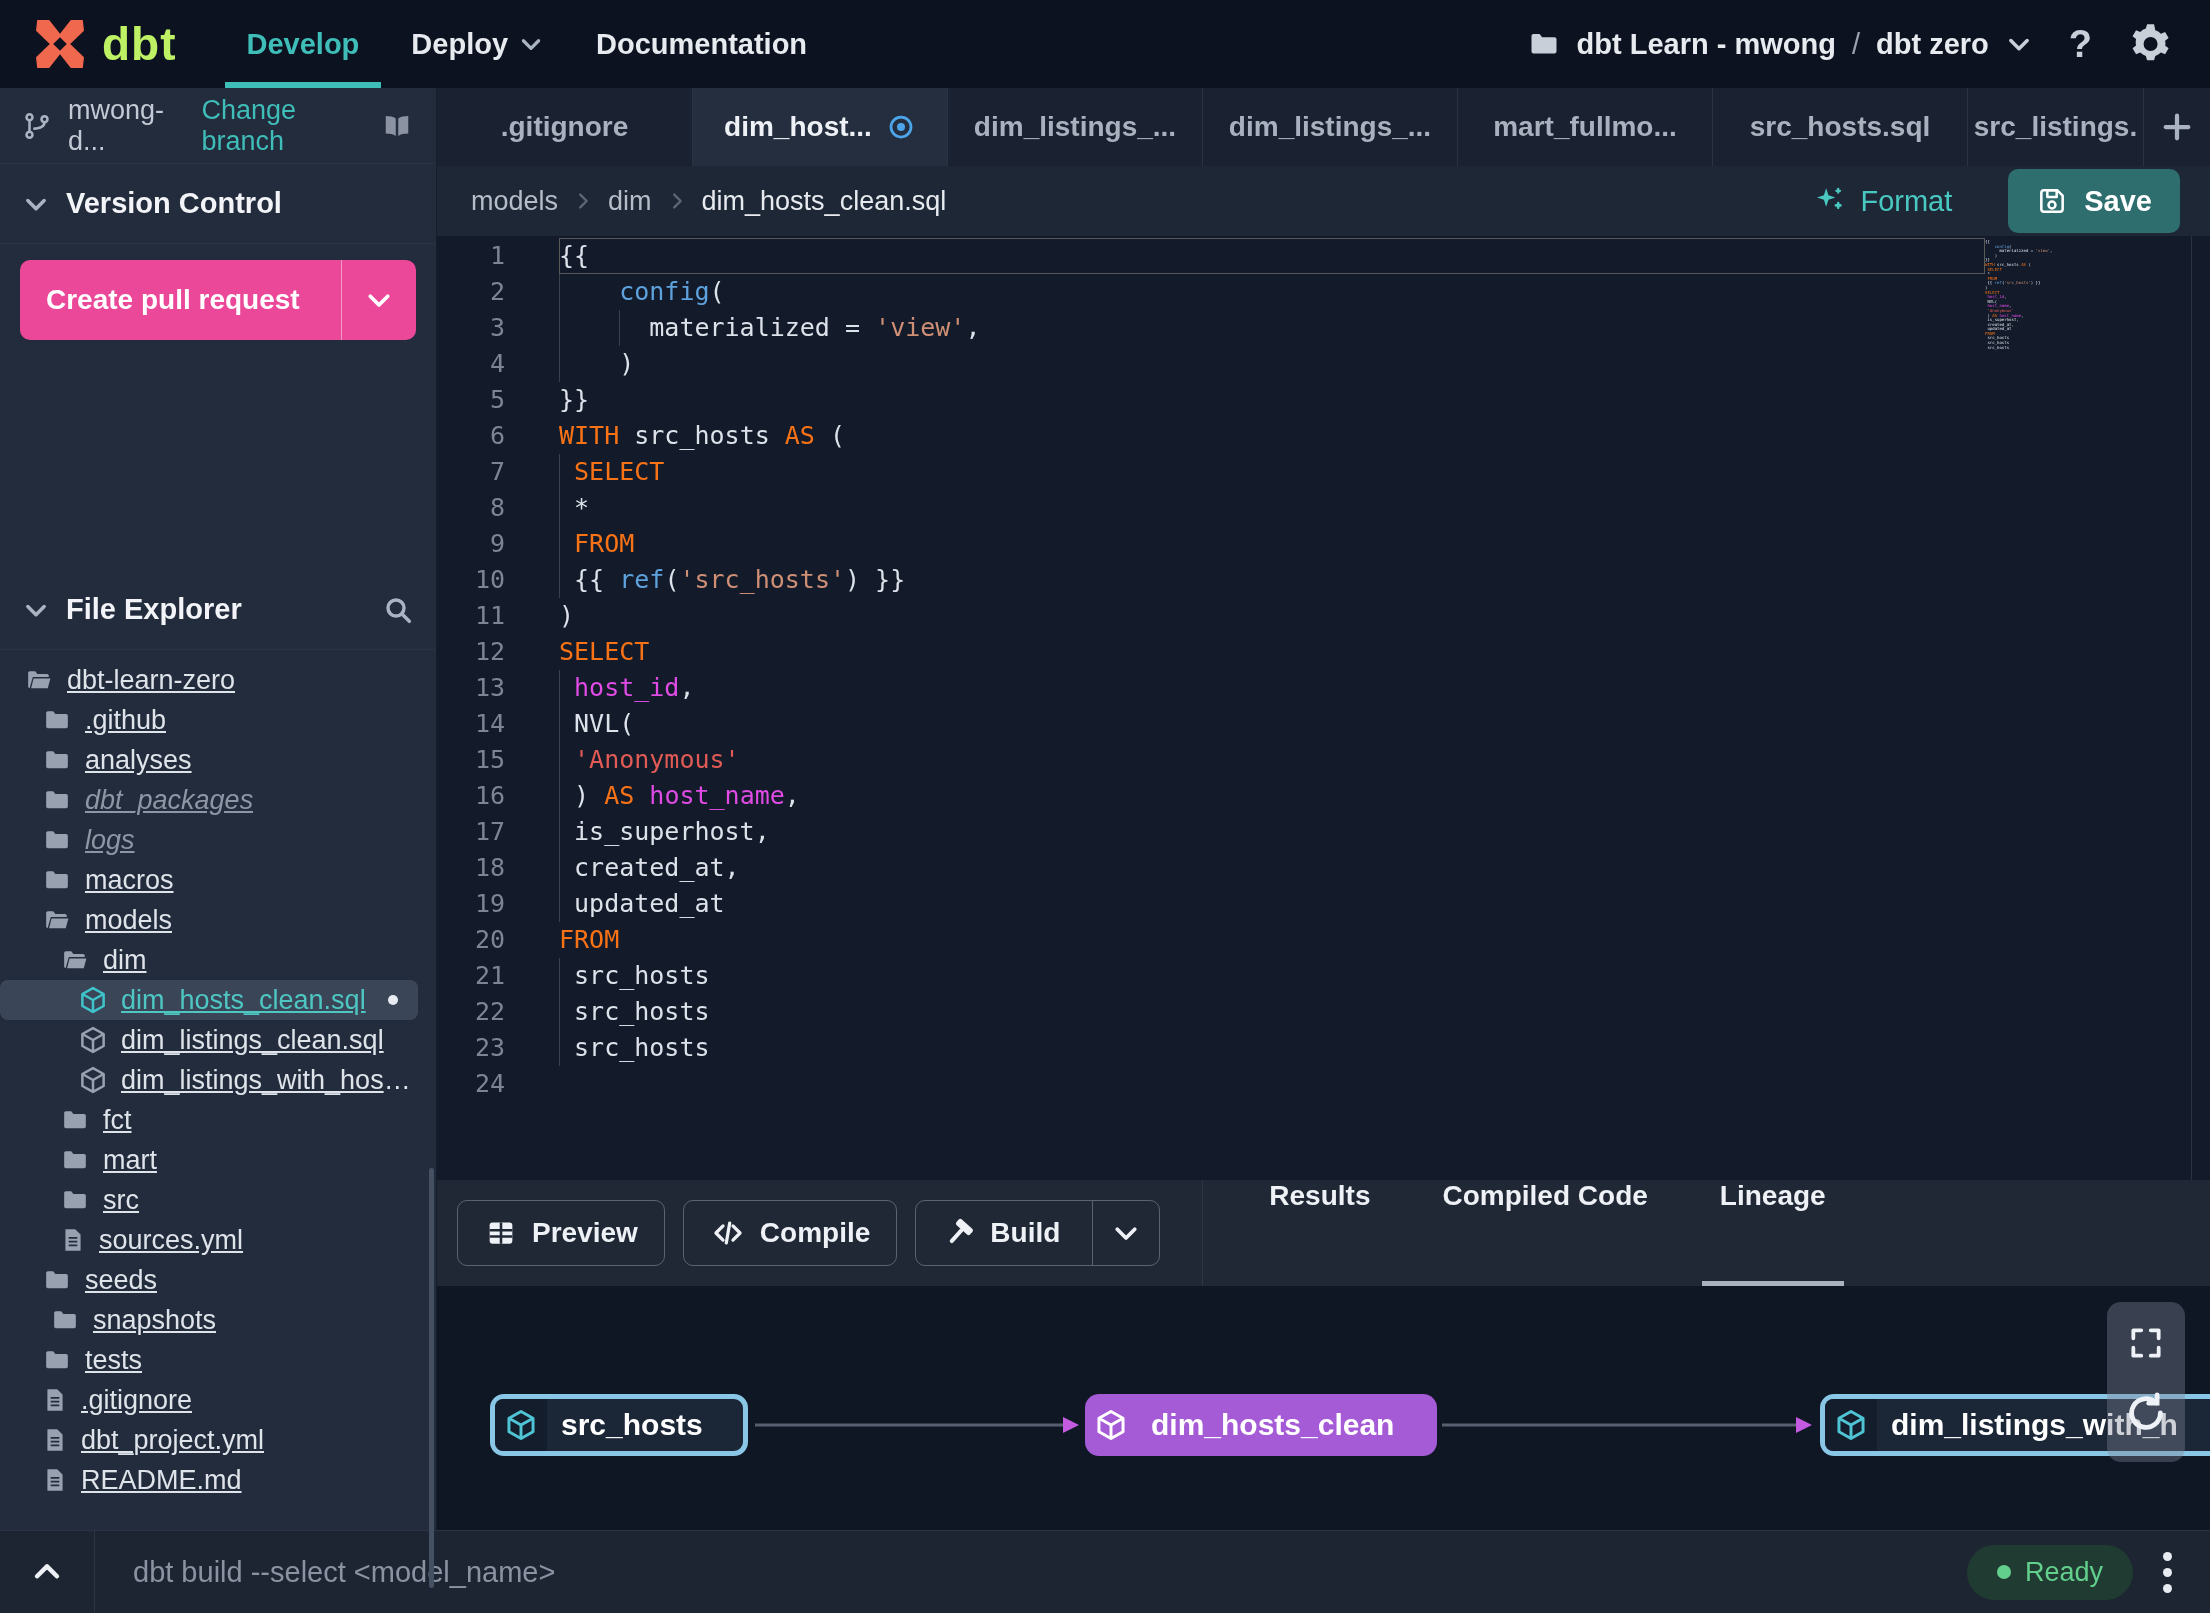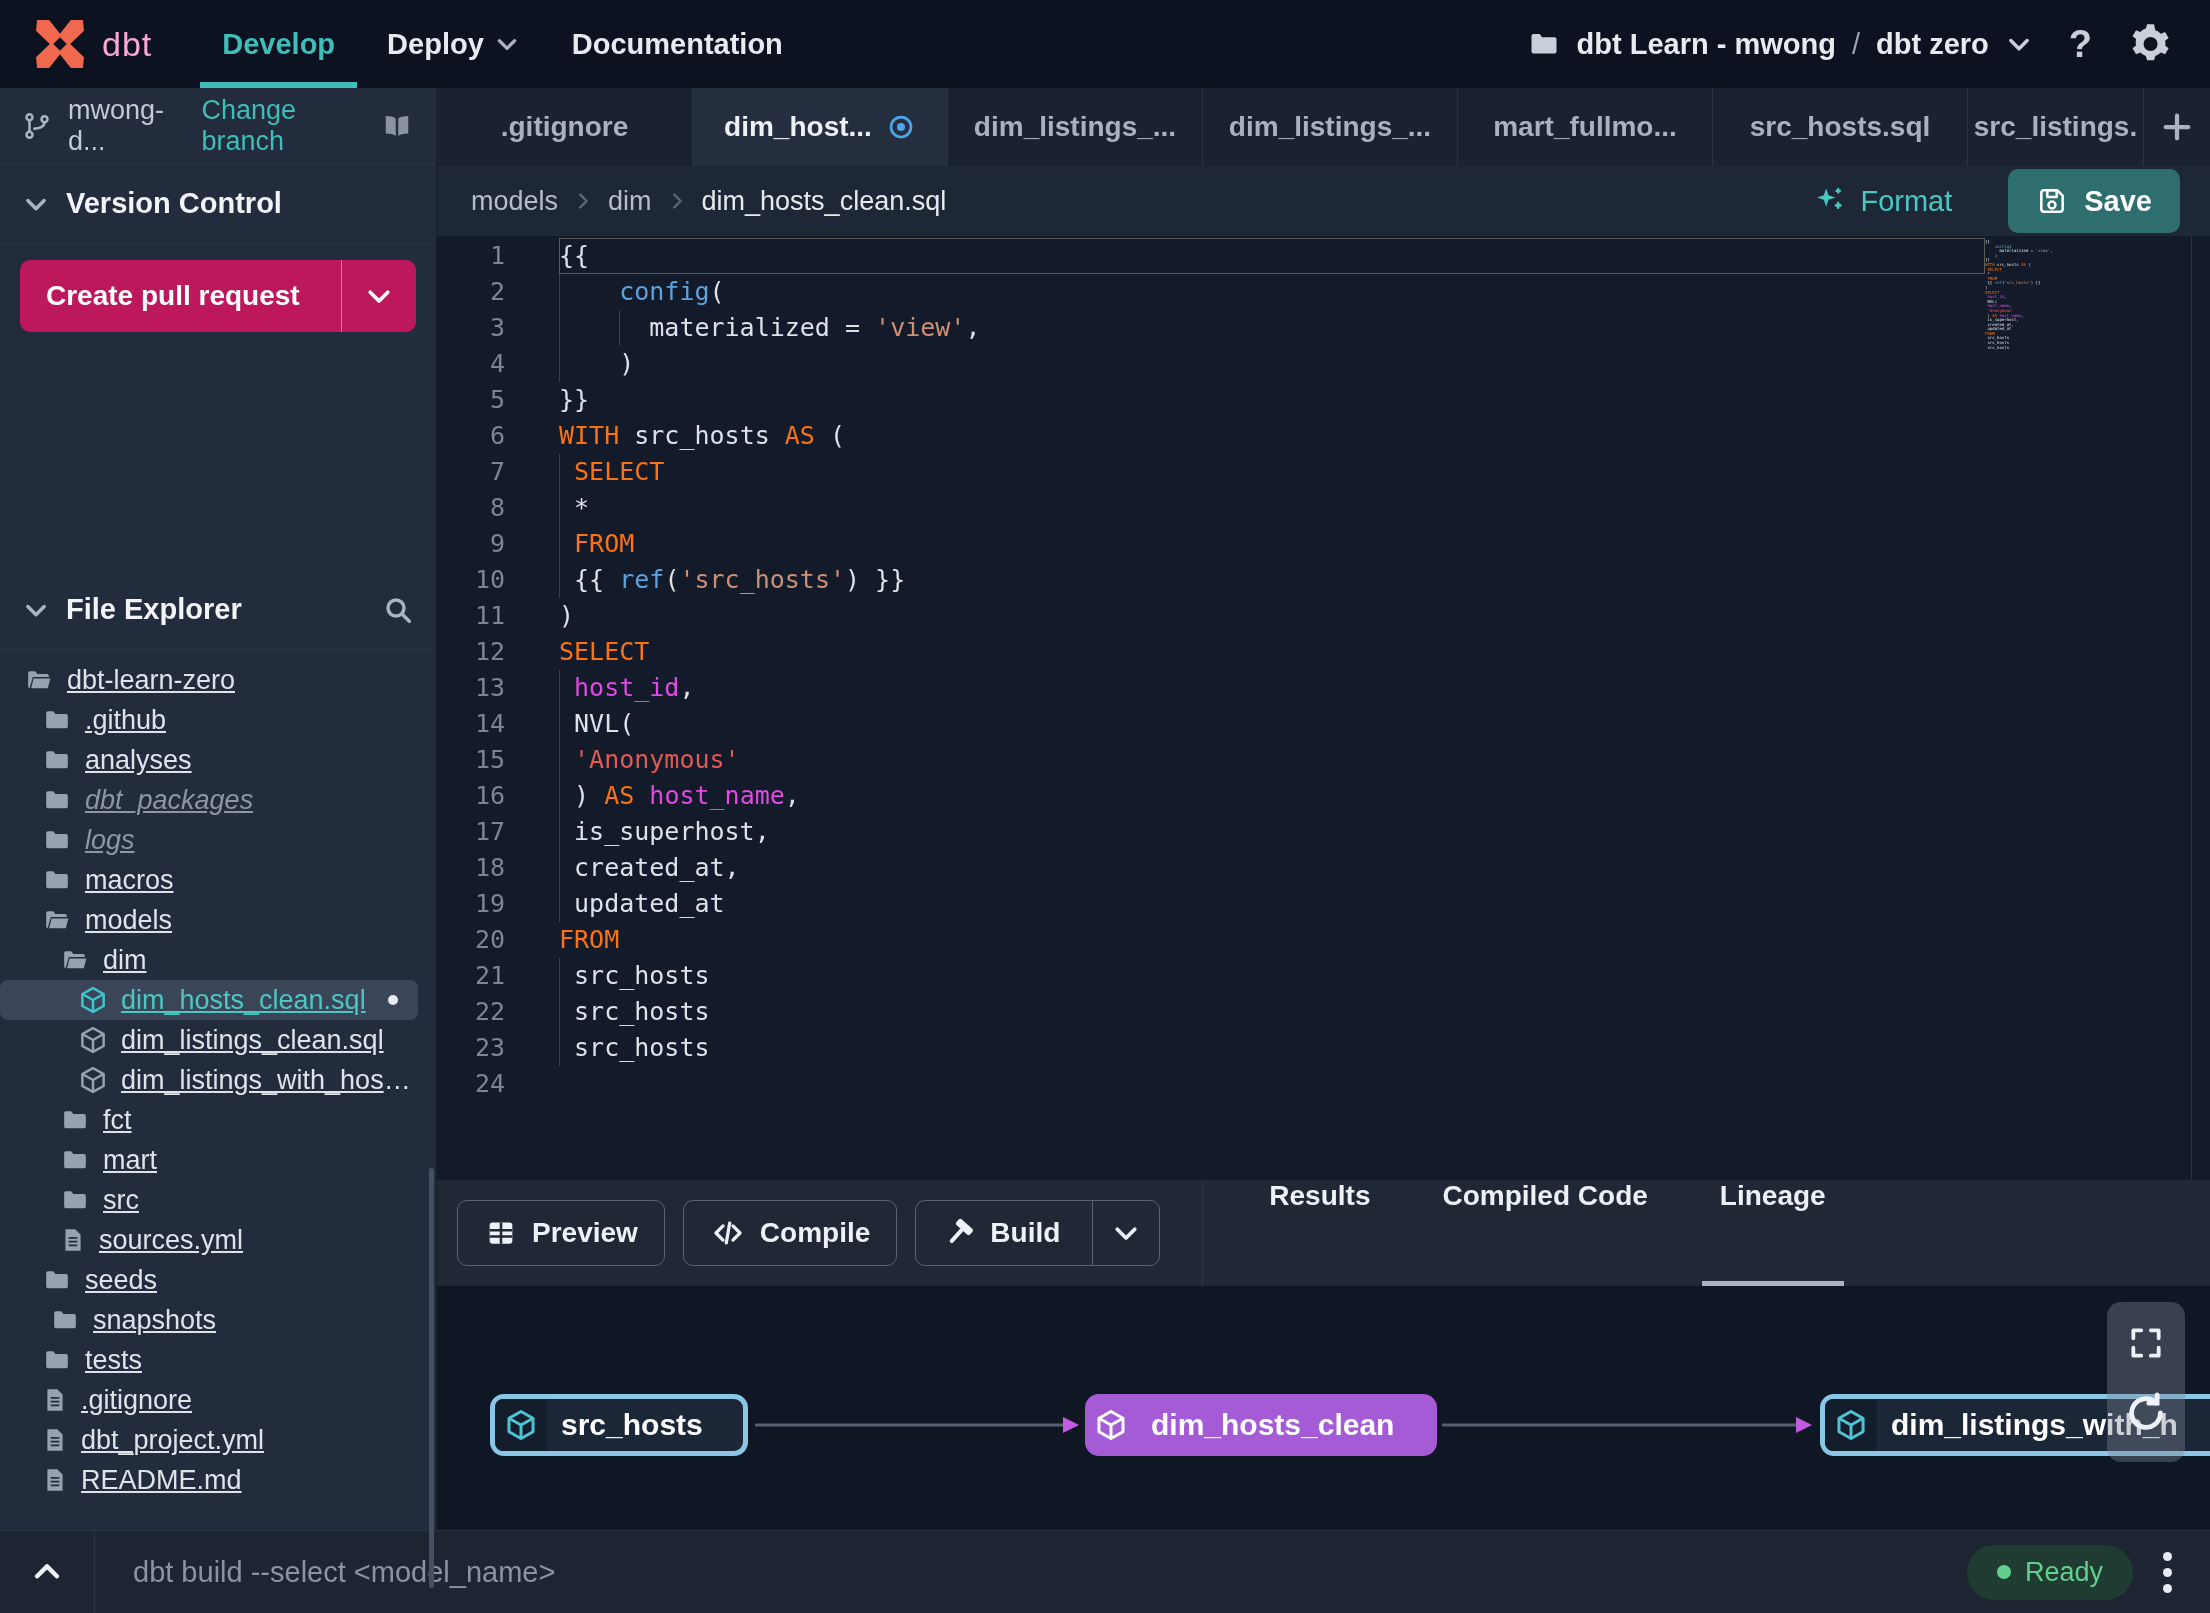--- a/index.html
+++ b/index.html
@@ -5,21 +5,21 @@
   * { margin:0; padding:0; box-sizing:border-box; }
   html,body { width:2210px; height:1613px; overflow:hidden; background:#0c1220;
               font-family:"Liberation Sans", sans-serif; }
   .app { width:2210px; height:1613px; display:flex; flex-direction:column; color:#e7eaef; }
 
   
   .topbar { height:88px; background:#0c1220; display:flex; align-items:stretch; flex:0 0 88px; }
   .logo { display:flex; align-items:center; gap:12px; padding:0 44px 0 30px; }
   .logo-mark { width:60px; height:60px; position:relative; }
   .logo-mark svg { display:block; }
-  .logo-text { font-size:34px; font-weight:normal; color:#f9a8d4; letter-spacing:1px; }
+  .logo-text { font-size:46px; font-weight:bold; color:#bef264; letter-spacing:1px; }
   .nav { display:flex; align-items:stretch; }
   .nav-item { display:flex; align-items:center; gap:10px; padding:0 26px; font-size:29px;
               font-weight:600; color:#e7eaef; position:relative; cursor:pointer; }
   .nav-item.active { color:#3fbdb8; }
   .nav-item.active::after { content:""; position:absolute; left:4px; right:4px; bottom:0;
               height:6px; background:#3fbdb8; }
   .topbar-right { margin-left:auto; display:flex; align-items:center; gap:30px; padding-right:40px; }
   .project-crumb { display:flex; align-items:center; gap:16px; font-size:29px; font-weight:600; }
   .project-sep { color:#9aa2b2; font-weight:400; }
   .help-q { font-size:38px; font-weight:bold; color:#c9cfd9; padding:0 6px; cursor:pointer; }
@@ -34,21 +34,21 @@
              display:flex; flex-direction:column; position:relative; }
   .branch-row { height:76px; flex:0 0 76px; display:flex; align-items:center; gap:16px;
                 padding:0 22px; border-bottom:1px solid #2b3444; }
   .branch-name { font-size:27px; color:#c3c9d4; }
   .branch-link { font-size:27px; color:#3fbdb8; cursor:pointer; }
   .branch-row .book { margin-left:auto; }
   .section-header { height:80px; flex:0 0 80px; display:flex; align-items:center; gap:16px;
                     padding:0 22px; border-bottom:1px solid #2b3444; }
   .section-title { font-size:29px; font-weight:700; color:#f2f4f8; }
   .vc-body { flex:0 0 326px; padding:16px 20px; }
-  .pr-button { height:72px; background:#be185d; border-radius:10px; display:flex;
+  .pr-button { height:80px; background:#ec4899; border-radius:10px; display:flex;
                align-items:stretch; overflow:hidden; cursor:pointer; }
   .pr-main { flex:1; display:flex; align-items:center; padding-left:26px; font-size:28px;
              font-weight:600; color:#fff; border-right:1px solid rgba(255,255,255,.45); }
   .pr-caret { width:74px; display:flex; align-items:center; justify-content:center; color:#fff; }
   .fe-header .search { margin-left:auto; }
   .tree { flex:1; overflow:hidden; padding-top:10px; }
   .tree-row { height:40px; display:flex; align-items:center; gap:13px; font-size:27px;
               color:#dfe3ea; cursor:pointer; margin-right:18px; border-radius:8px; }
   .tree-row .icon { color:#98a1b0; flex:0 0 auto; }
   .tree-row.muted { color:#8e96a5; font-style:italic; }

